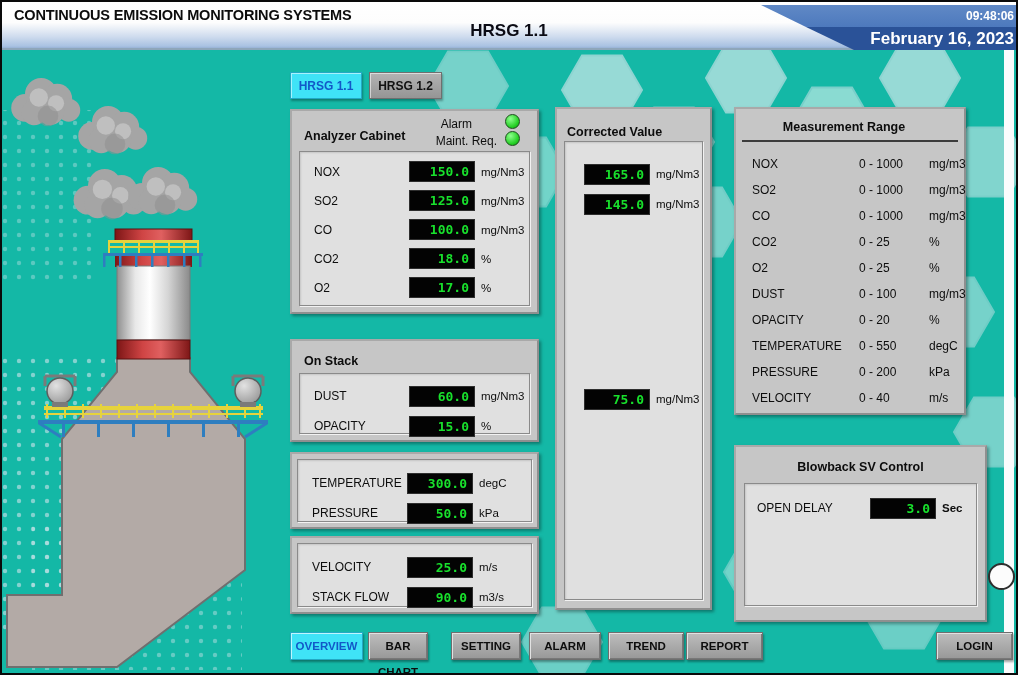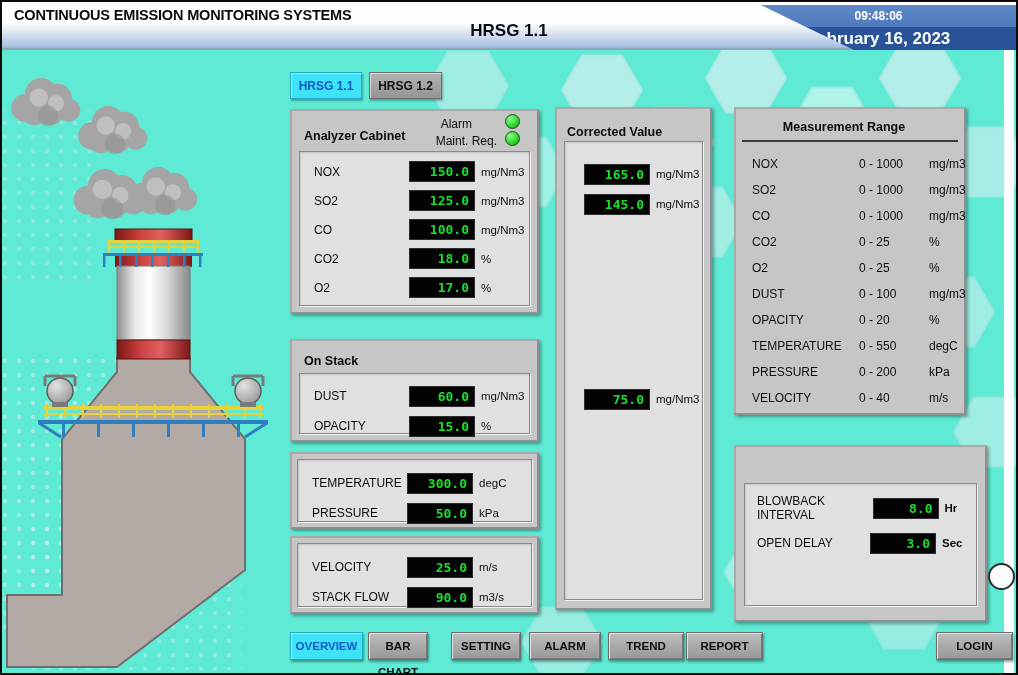--- a/index.html
+++ b/index.html
@@ -1,37 +1,37 @@
 <!DOCTYPE html>
 <html style="--led: #18e02c; --cyan: #3fe3f7; --hdrblue1: #4d79bd; --hdrblue2: #2a5298; --indgreen: #24cf24; --autogreen: #2ce02c;"><head>
 <meta charset="utf-8">
 <style>
   html,body{margin:0;padding:0;background:#666;}
   .screen{
     position:relative;width:1018px;height:675px;overflow:hidden;
-    background:#5eead4;border:2px solid #0a0a0a;box-sizing:border-box;
+    background:#14b8a6;border:2px solid #0a0a0a;box-sizing:border-box;
     font-family:"Liberation Sans",sans-serif;color:#111;
   }
   
   .hdr{
     position:absolute;left:0;top:0;width:100%;height:48px;
     background:linear-gradient(#ffffff 0%,#fdfdfd 45%,#cfdcee 75%,#a9c2e2 96%,#97b2d6 100%);
     border-bottom:2px solid #8ea6ba;box-sizing:border-box;z-index:30;
   }
   .hdr-title{
     position:absolute;left:12px;top:4px;font-size:15px;font-weight:600;
     letter-spacing:-0.2px;transform:scaleX(.97);transform-origin:left;color:#0c0c0c;white-space:nowrap;
   }
   .hdr-sub{
     position:absolute;left:50%;top:19px;transform:translateX(-50%);
     font-size:17px;font-weight:700;color:#0b0b14;
   }
   .hdr-right{position:absolute;right:0;top:3px;width:265px;height:45px;}
   .hdr-band{position:absolute;left:0;width:100%;box-sizing:border-box;
-    color:#fff;text-align:center;padding-right:10px;}
+    color:#fff;text-align:right;padding-right:2px;}
   .hdr-time{top:0;height:22px;line-height:22px;font-size:12px;font-weight:700;
     background:linear-gradient(#6089c6,var(--hdrblue1,#4d79bd));
     clip-path:polygon(10px 0,100% 0,100% 100%,55px 100%);}
   .hdr-date{top:22px;height:23px;line-height:23px;font-size:17px;font-weight:700;
     background:var(--hdrblue2,#2a5298);
     clip-path:polygon(55px 0,100% 0,100% 100%,103px 100%);}
   
   .tab{
     position:absolute;top:70px;height:27px;box-sizing:border-box;z-index:20;
     font-size:12px;font-weight:700;text-align:center;line-height:24px;cursor:pointer;
@@ -439,26 +439,22 @@
       </div>
       <div class="row">
         <span class="lbl">STACK FLOW</span>
         <span class="valbox">90.0</span>
         <span class="unit">m3/s</span>
       </div>
     </div>
   </div>
 
   <div class="panel" id="blowback">
-    <div class="inner">
-      <div class="row">
-        <span class="lbl">BLOWBACK INTERVAL</span>
-        <span class="valbox">8.0</span>
-        <span class="unit">Hr</span>
-      </div>
+    <div class="ptitle">Blowback SV Control</div>
+    <div class="inner">
       <div class="row">
         <span class="lbl">OPEN DELAY</span>
         <span class="valbox">3.0</span>
         <span class="unit">Sec</span>
       </div>
     </div>
   </div>
 
   <div class="spin"></div>
 

